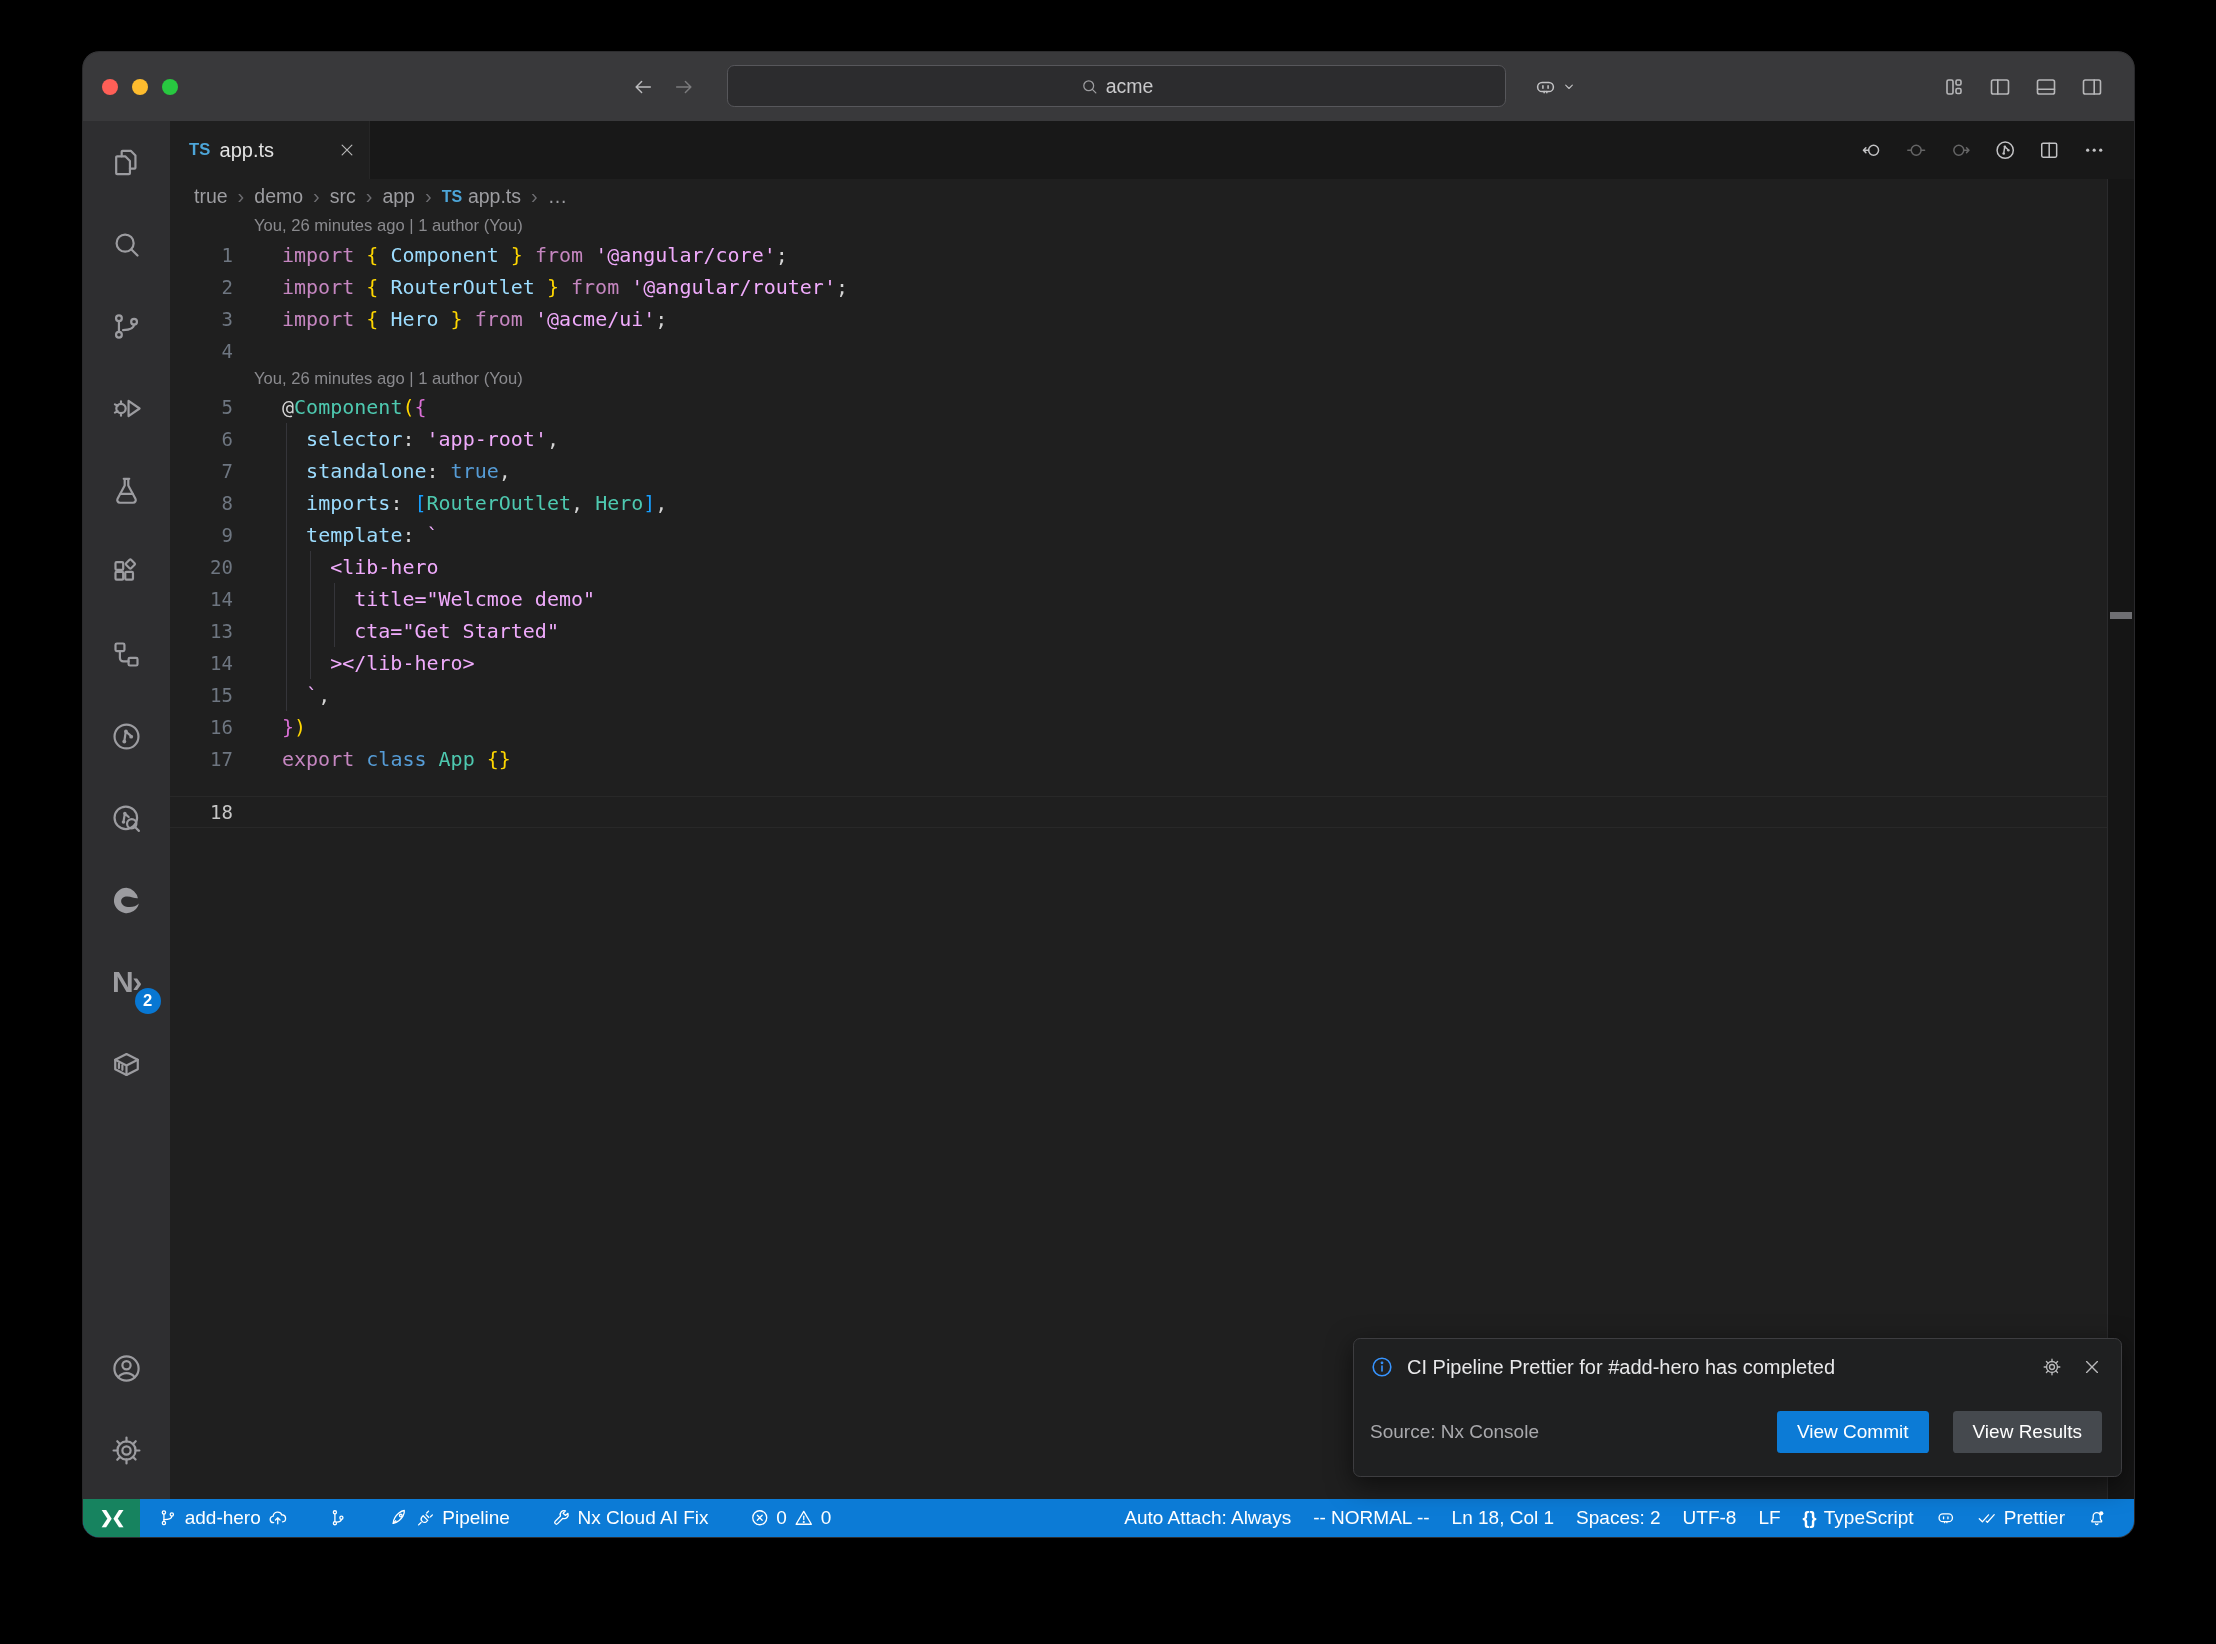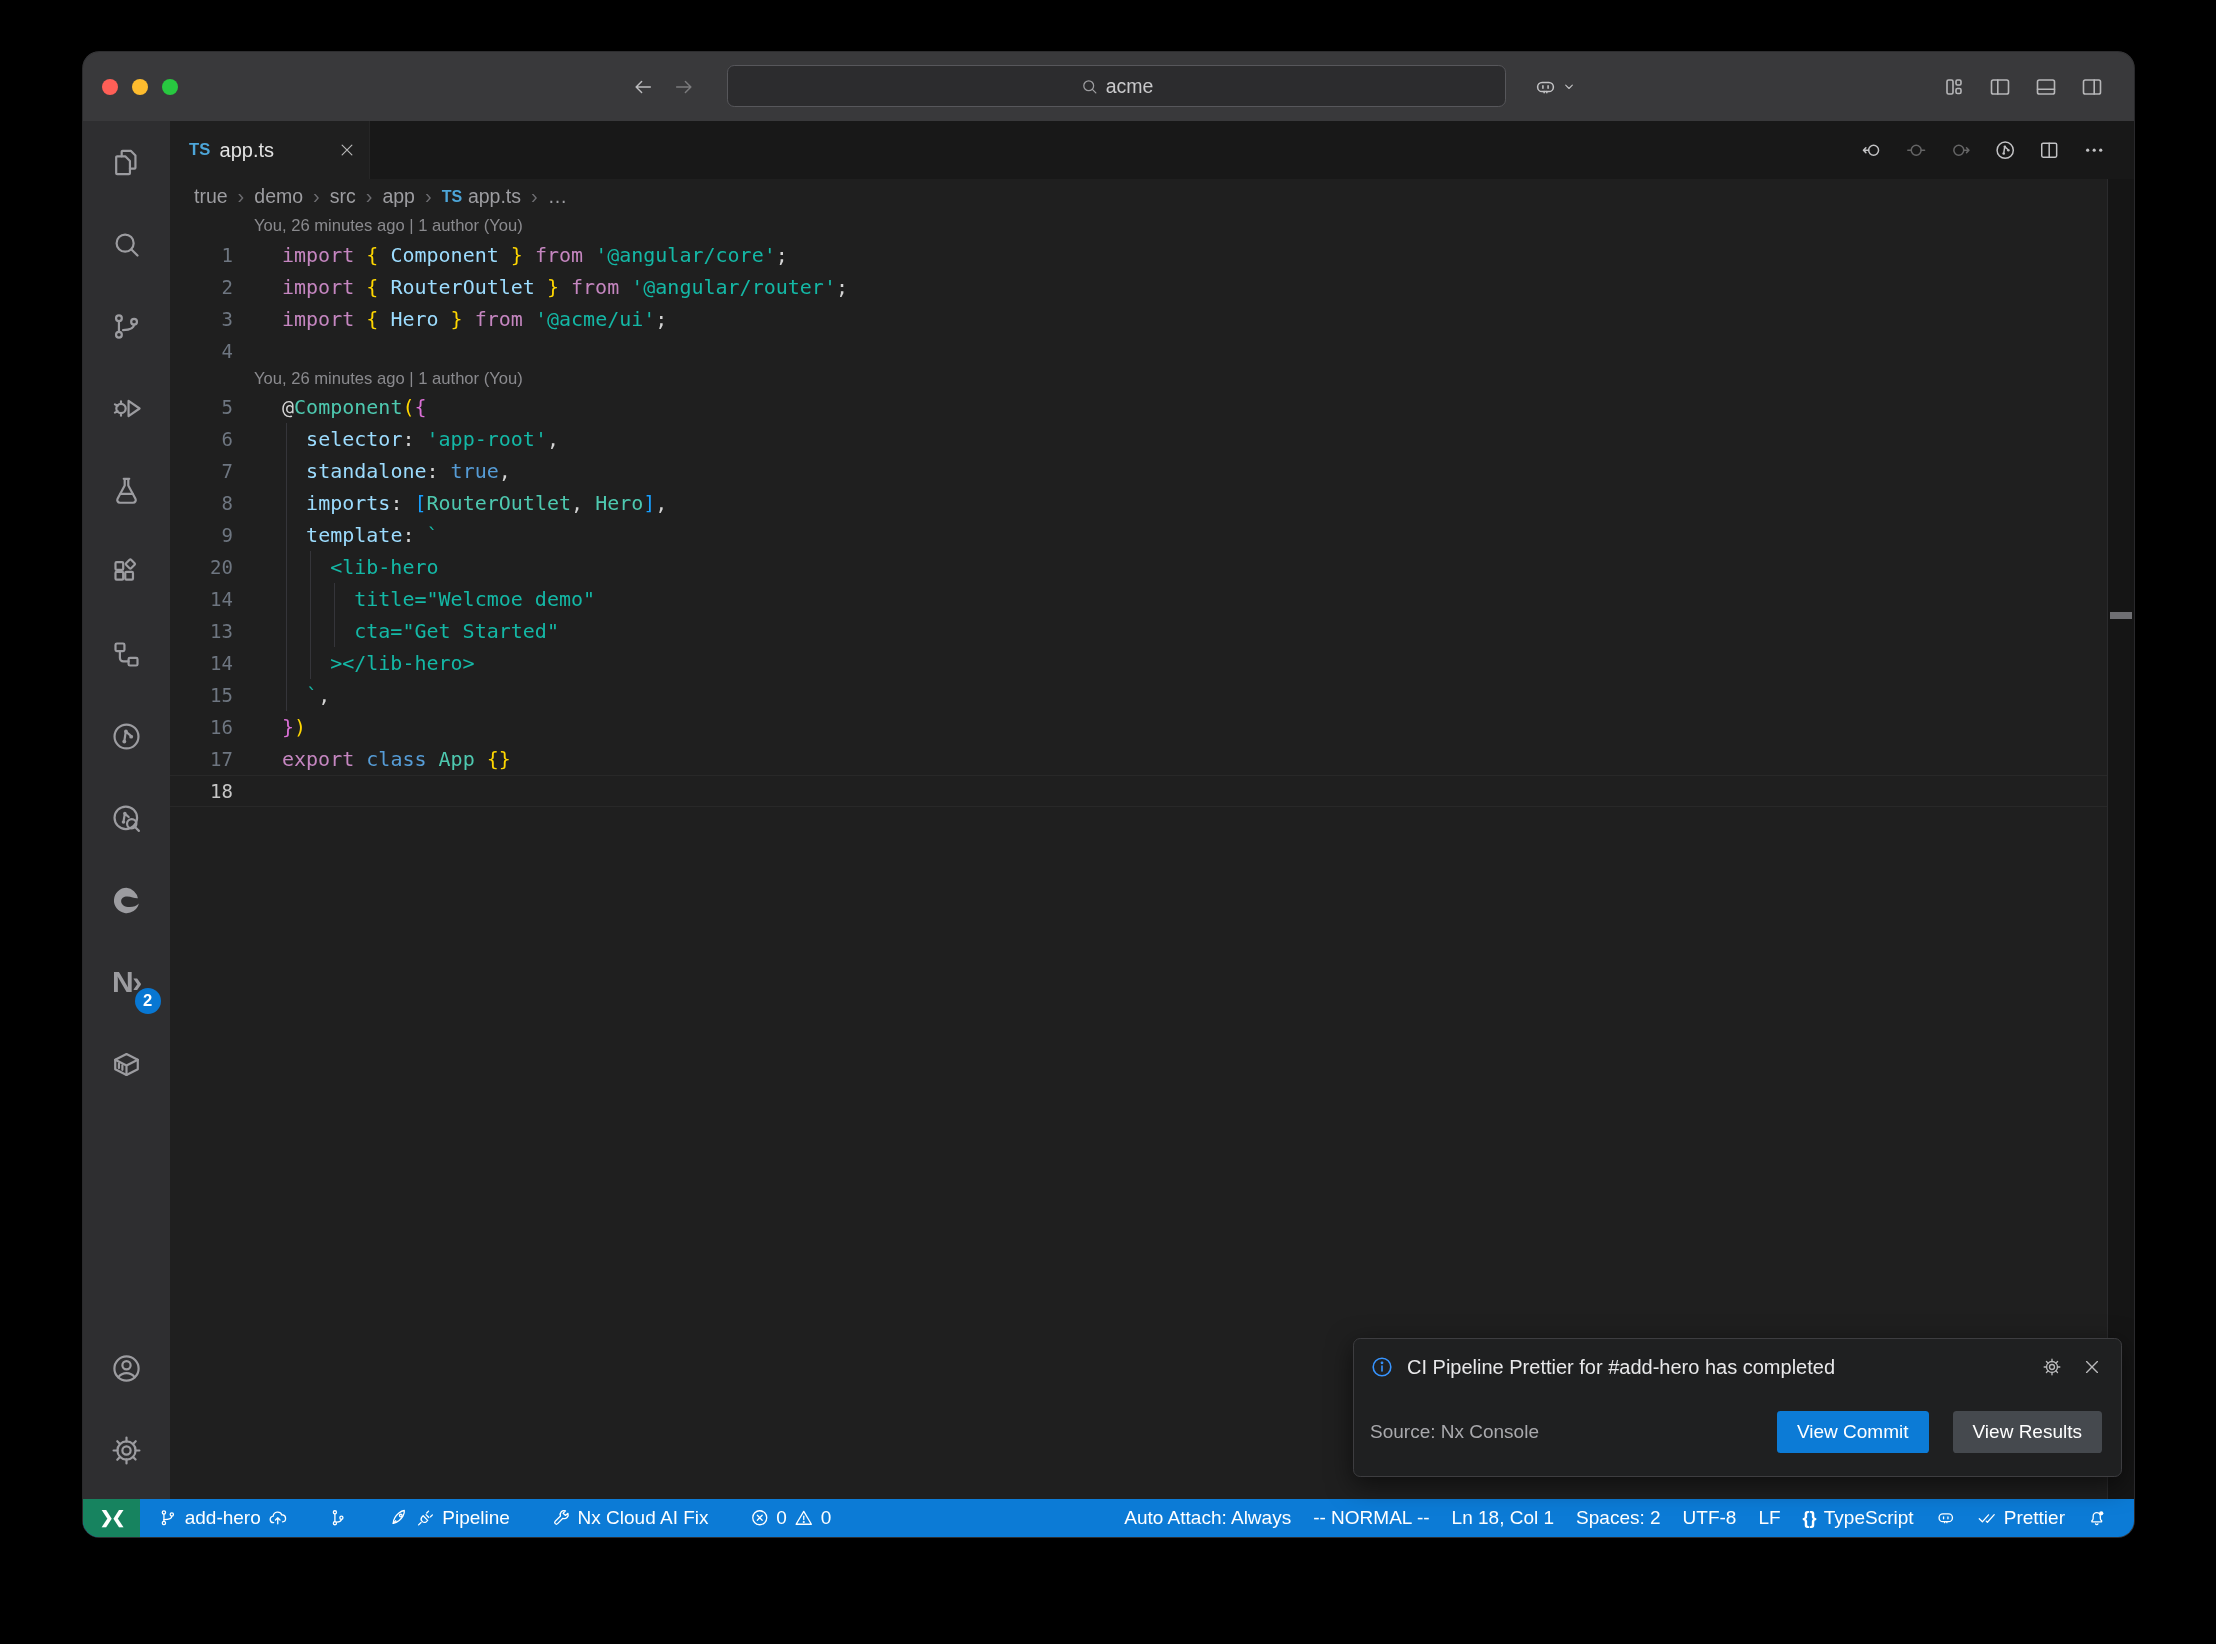--- a/index.html
+++ b/index.html
@@ -46,24 +46,24 @@
   .breadcrumbs{height:35px;flex:none;display:flex;align-items:center;gap:10px;padding-left:24px;color:#9d9da1;font-size:19.5px;}
   .bc-sep{color:#6d6d71;font-size:20px;}
   .bc-item{display:flex;align-items:center;gap:5.8px;cursor:pointer;}
   .bc-ts{color:#4da6d9;font-size:16px;font-weight:700;}
   
   .codearea{flex:1;overflow:hidden;position:relative;}
   .blamerow{height:24.6px;padding-left:84px;font-size:16.6px;line-height:24.6px;color:#8a8a8e;cursor:pointer;}
   .crow{display:flex;height:32px;box-sizing:border-box;}
   .crow .gut{width:112px;flex:none;text-align:right;padding-right:49px;box-sizing:border-box;font-family:"DejaVu Sans Mono",monospace;font-size:19px;line-height:32px;color:#6e7681;}
   .crow .cnt{position:relative;flex:1;font-family:"DejaVu Sans Mono",monospace;font-size:20px;line-height:32px;white-space:pre;color:#d4d4d4;}
-  .crow.cur{box-shadow:inset 0 0.7px 0 #2d2d2d, inset 0 -0.7px 0 #2d2d2d;}
+  .crow.cur{box-shadow:inset 0 0.7px 0 #2d2d2d, inset 0 -0.7px 0 #2d2d2d;margin-top:21px;}
   .crow.cur .gut{color:#c6c6c6;}
   .guide{position:absolute;top:0;bottom:0;width:0.7px;background:#35353a;}
-  .tk-kw{color:#C586C0}.tk-id{color:#9CDCFE}.tk-str{color:#14b8a6}.tk-cls{color:#4EC9B0}
+  .tk-kw{color:#C586C0}.tk-id{color:#9CDCFE}.tk-str{color:#f0abfc}.tk-cls{color:#4EC9B0}
   .tk-b1{color:#FFD700}.tk-b2{color:#DA70D6}.tk-b3{color:#179FFF}.tk-pn{color:#D4D4D4}.tk-kw2{color:#569CD6}
   
   .scrollstrip{position:absolute;right:0;top:127px;width:26px;height:1321px;background:#151515;border-left:0.7px solid #2b2b2d;z-index:5;}
   .rulermark{position:absolute;left:2.2px;right:2.2px;top:433px;height:7.2px;background:#6f6f73;}
   
   .statusbar{height:38px;flex:none;background:#0c7bd6;display:flex;align-items:stretch;color:#fff;font-size:19px;z-index:10;}
   .sbleft{display:flex;align-items:center;gap:41px;}
   .sbright{margin-left:auto;display:flex;align-items:center;gap:22px;padding-right:27.5px;}
   .sb-item{display:flex;align-items:center;gap:7.2px;cursor:pointer;white-space:nowrap;}
   .sb-item.remote{background:#17835f;width:57px;height:38px;justify-content:center;margin-right:-23px;}

